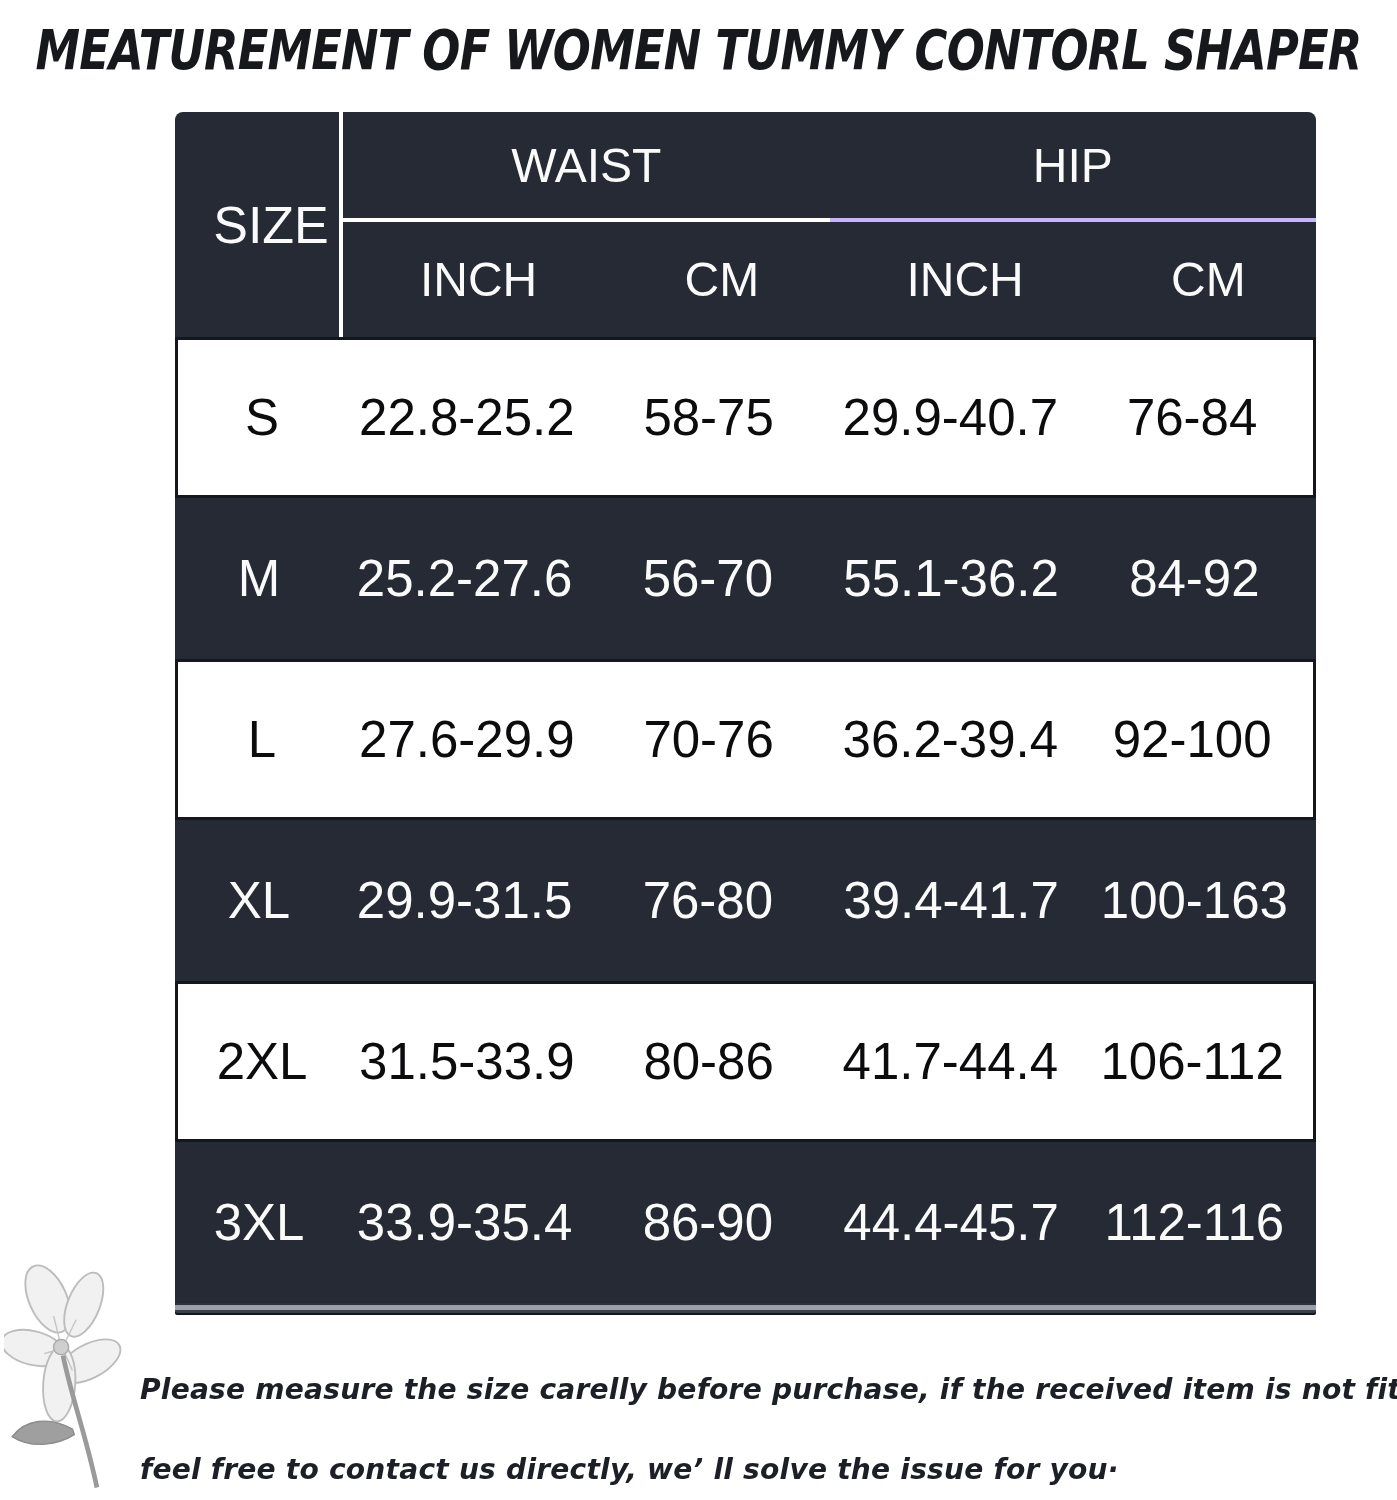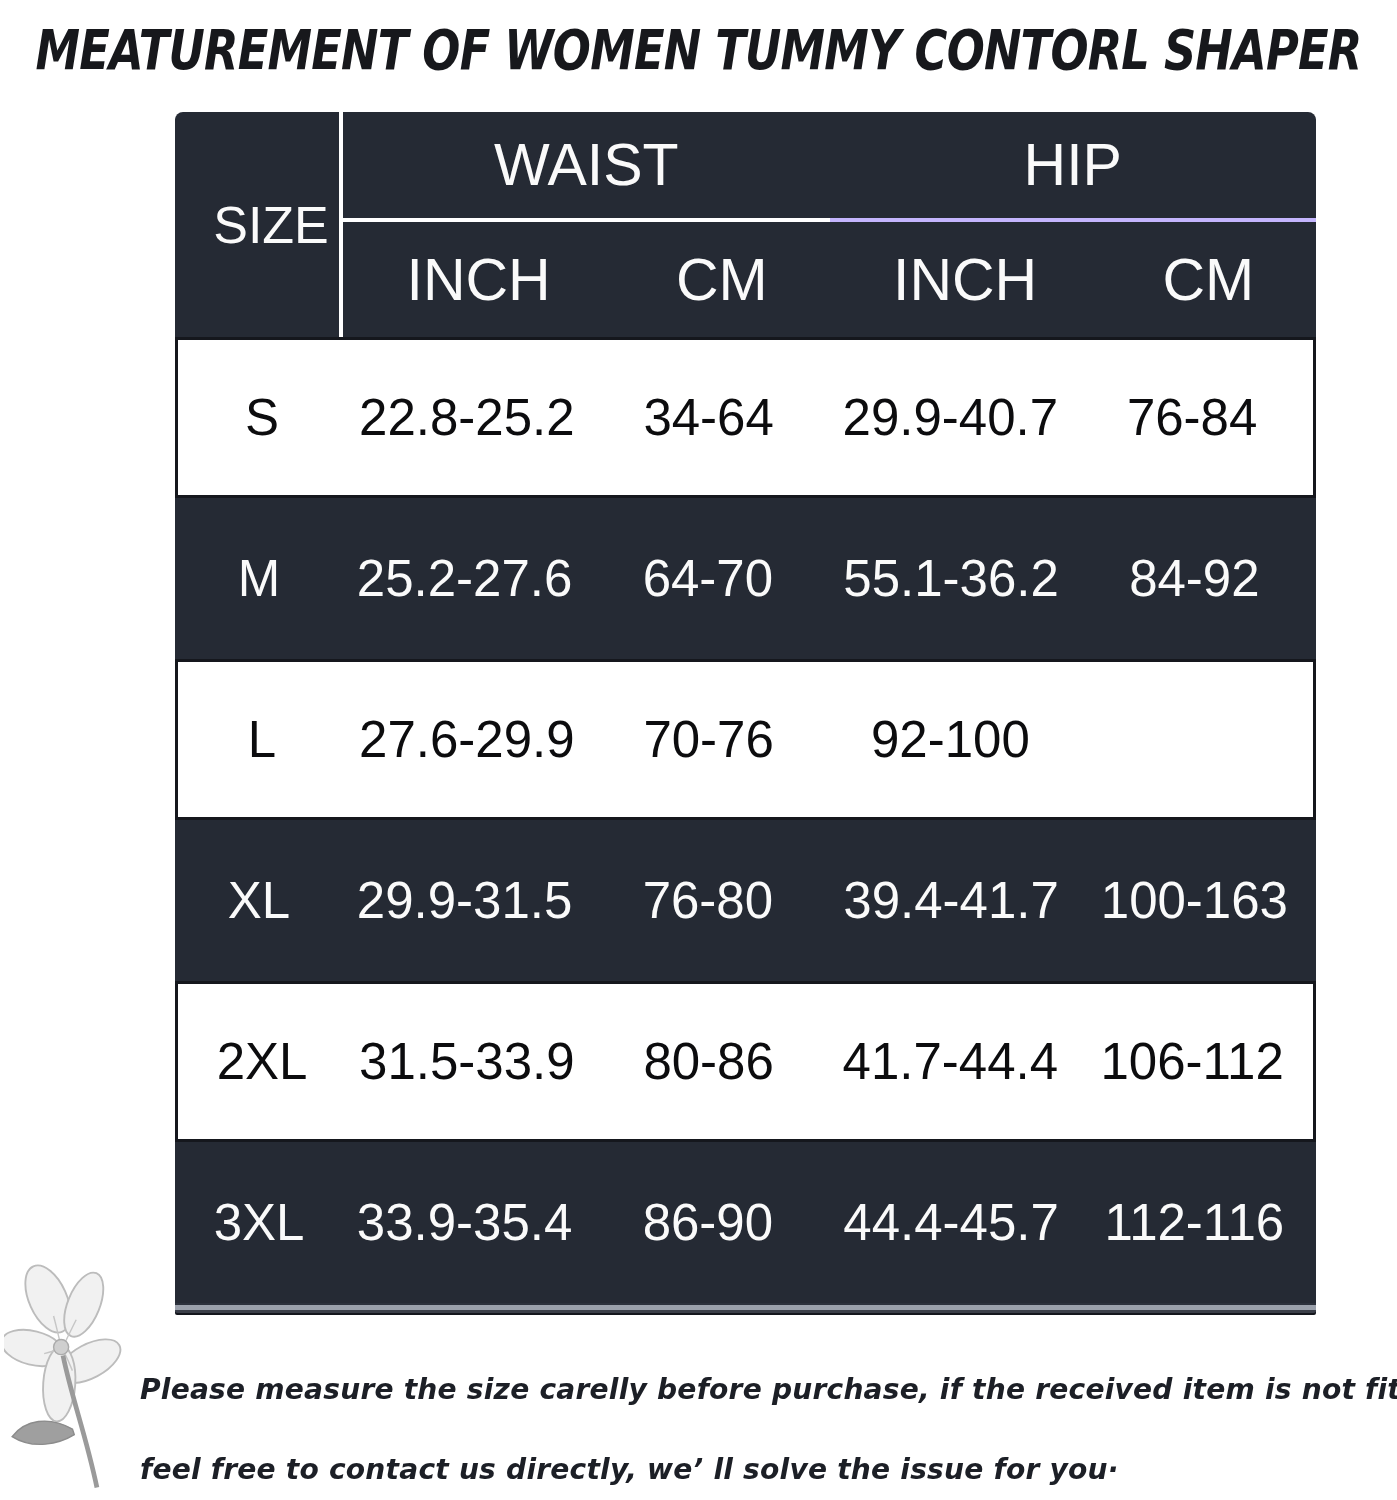--- a/index.html
+++ b/index.html
@@ -21,21 +21,21 @@
     background:#252a34; border-radius:8px 8px 2px 2px;
     box-shadow:0 2px 0 #14161c;
   }
   .header-grid {
     display:grid;
     grid-template-columns:168px repeat(4, 1fr);
     grid-template-rows:110px 115px;
   }
   .cell {
     display:flex; align-items:center; justify-content:center;
-    font-size:59px; color:#fafafa; font-weight:400;
+    font-size:48px; color:#fafafa; font-weight:400;
   }
   .size-head-cell   { grid-row:1/3; grid-column:1; border-right:4px solid #ffffff; font-size:52px;padding-left:28px; }
   .waist-head-cell  { grid-row:1; grid-column:2/4; border-bottom:4px solid #ffffff; }
   .hip-head-cell    { grid-row:1; grid-column:4/6; border-bottom:4px solid #c4b5fd; }
   .sub-head-cell    { grid-row:2;padding-left:28px; }
 
   .data-row {
     display:grid;
     grid-template-columns:168px repeat(4, 1fr);
     height:161px;
@@ -76,37 +76,38 @@
     <div class="cell hip-head-cell">HIP</div>
     <div class="cell sub-head-cell">INCH</div>
     <div class="cell sub-head-cell">CM</div>
     <div class="cell sub-head-cell">INCH</div>
     <div class="cell sub-head-cell">CM</div>
   </div>
 
   <div class="data-row row-light">
     <div class="cell">S</div>
     <div class="cell">22.8-25.2</div>
-    <div class="cell">34-64</div>
+    <div class="cell">58-75</div>
     <div class="cell">29.9-40.7</div>
     <div class="cell">76-84</div>
   </div>
 
   <div class="data-row row-dark">
     <div class="cell">M</div>
     <div class="cell">25.2-27.6</div>
-    <div class="cell">64-70</div>
+    <div class="cell">56-70</div>
     <div class="cell">55.1-36.2</div>
     <div class="cell">84-92</div>
   </div>
 
   <div class="data-row row-light">
     <div class="cell">L</div>
     <div class="cell">27.6-29.9</div>
     <div class="cell">70-76</div>
+    <div class="cell">36.2-39.4</div>
     <div class="cell">92-100</div>
   </div>
 
   <div class="data-row row-dark">
     <div class="cell">XL</div>
     <div class="cell">29.9-31.5</div>
     <div class="cell">76-80</div>
     <div class="cell">39.4-41.7</div>
     <div class="cell">100-163</div>
   </div>

